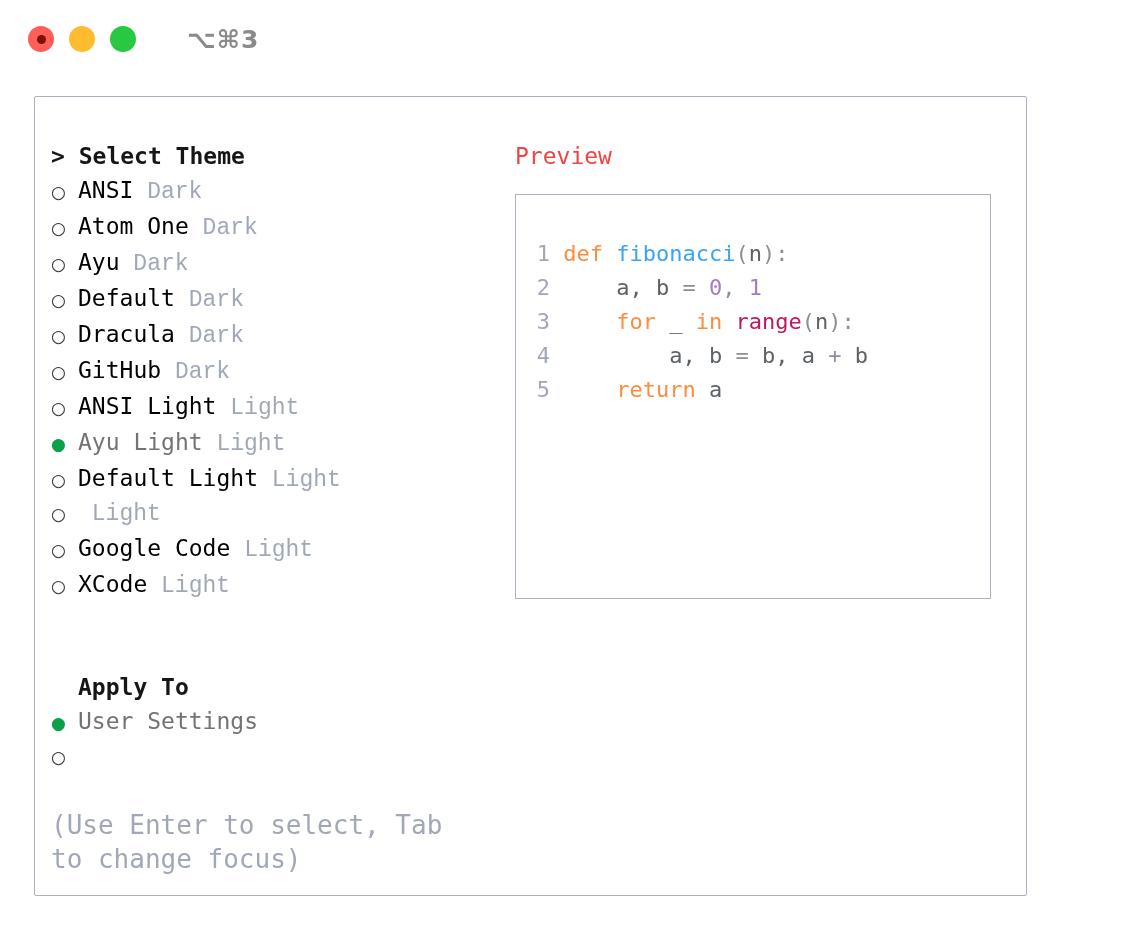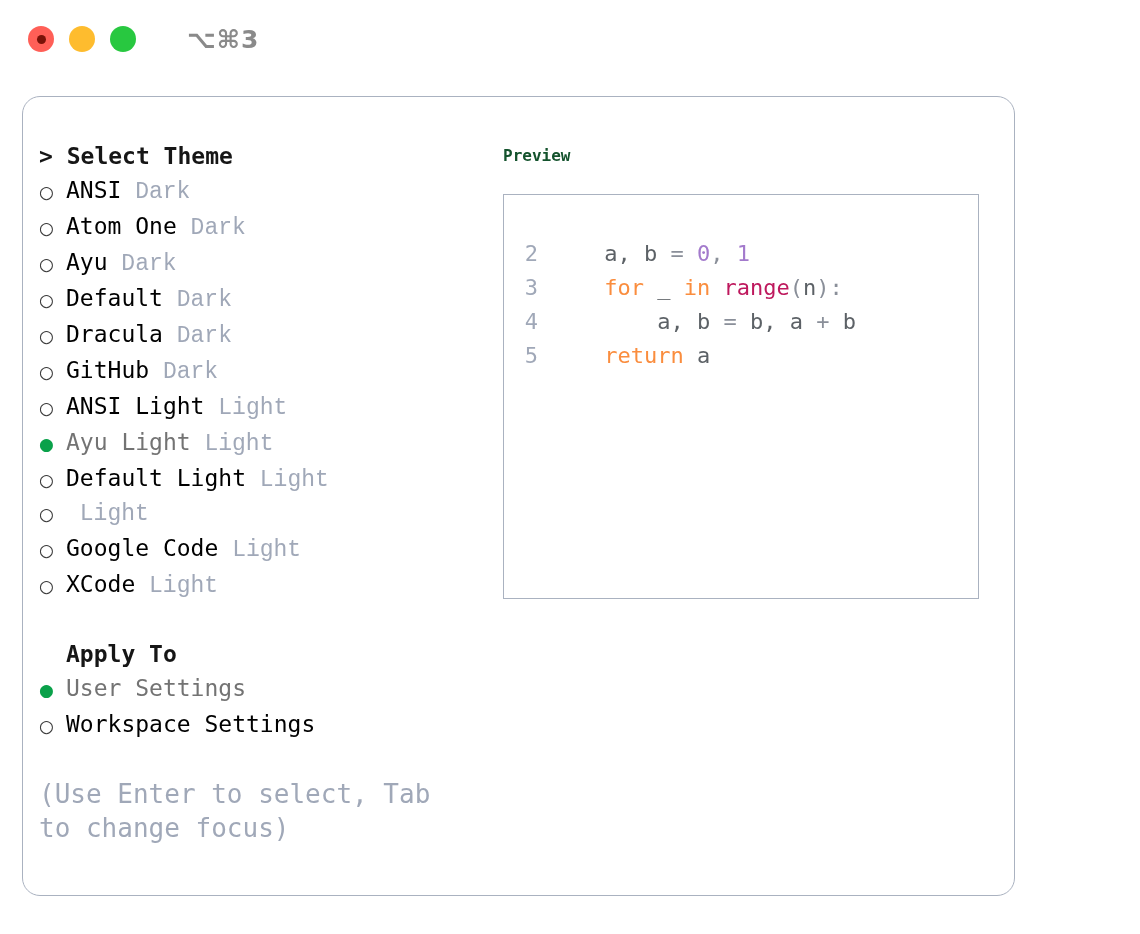--- a/index.html
+++ b/index.html
@@ -59,45 +59,45 @@
     font-family: "DejaVu Sans", sans-serif;
     font-size: 25px;
     font-weight: 700;
     color: #8a8a8a;
     letter-spacing: 1px;
   }
 
   
   #panel {
     position: absolute;
-    left: 22px;
+    left: 34px;
     top: 96px;
     width: 993px;
     height: 800px;
     border: 1.6px solid #aab2c0;
-    border-radius: 18px;
+    border-radius: 2px;
     box-sizing: border-box;
     background: #ffffff;
   }
 
   
   #left-col {
     position: absolute;
     left: 16px;
     top: 42px;
     width: 440px;
   }
   .section-header {
     font-size: 23px;
     font-weight: 700;
     color: #161616;
     line-height: 34px;
     white-space: pre;
   }
-  .section-header.indent { padding-left: 27px; font-weight: 700; }
+  .section-header.indent { padding-left: 27px; font-weight: 700; margin-top: 33px; }
 
   .opt-row {
     display: flex;
     align-items: baseline;
     line-height: 34px;
     font-size: 23px;
     white-space: pre;
   }
   .marker {
     width: 27px;
@@ -123,23 +123,23 @@
   }
 
   
   #right-col {
     position: absolute;
     left: 480px;
     top: 42px;
     width: 490px;
   }
   #preview-title {
-    font-size: 16px;
-    font-weight: 700;
-    color: #14532d;
+    font-size: 23px;
+    font-weight: 400;
+    color: #ef4444;
     line-height: 34px;
   }
   #code-box {
     margin-top: 21px;
     width: 476px;
     height: 405px;
     border: 1.6px solid #aab2c0;
     box-sizing: border-box;
     background: #ffffff;
     padding: 42px 0 0 14px;
@@ -200,30 +200,31 @@
           <div class="opt-row"><span class="marker">○</span><span class="opt-badge"> Light</span></div>
           <div class="opt-row"><span class="marker">○</span><span class="opt-label">Google Code</span><span class="opt-badge"> Light</span></div>
           <div class="opt-row"><span class="marker">○</span><span class="opt-label">XCode</span><span class="opt-badge"> Light</span></div>
         </div>
 
       <div class="spacer"></div>
 
       <div class="section-header indent">Apply To</div>
       <div id="apply-list">
           <div class="opt-row selected"><span class="marker">●</span><span class="opt-label">User Settings</span></div>
-          <div class="opt-row"><span class="marker">○</span><span class="opt-label">Workspace Settings</span></div>
+          <div class="opt-row"><span class="marker">○</span></div>
         </div>
 
       <div id="hint">(Use Enter to select, Tab to change focus)</div>
     </div>
 
     <div id="right-col">
       <div id="preview-title">Preview</div>
       <div id="code-box">
         <div id="code-lines">
+            <div class="code-line"><span class="lineno">1</span> <span class="tok-kw">def</span><span class="tok-plain"> </span><span class="tok-fn">fibonacci</span><span class="tok-punct">(</span><span class="tok-plain">n</span><span class="tok-punct">):</span></div>
             <div class="code-line"><span class="lineno">2</span> <span class="tok-plain">    a, b </span><span class="tok-punct">= </span><span class="tok-num">0</span><span class="tok-punct">, </span><span class="tok-num">1</span></div>
             <div class="code-line"><span class="lineno">3</span> <span class="tok-plain">    </span><span class="tok-kw">for</span><span class="tok-plain"> _ </span><span class="tok-kw">in</span><span class="tok-plain"> </span><span class="tok-built">range</span><span class="tok-punct">(</span><span class="tok-plain">n</span><span class="tok-punct">):</span></div>
             <div class="code-line"><span class="lineno">4</span> <span class="tok-plain">        a, b </span><span class="tok-punct">= </span><span class="tok-plain">b, a </span><span class="tok-punct">+ </span><span class="tok-plain">b</span></div>
             <div class="code-line"><span class="lineno">5</span> <span class="tok-plain">    </span><span class="tok-kw">return</span><span class="tok-plain"> a</span></div>
           </div>
         <div class="blank-line"></div>
       </div>
     </div>
 
   </div>

